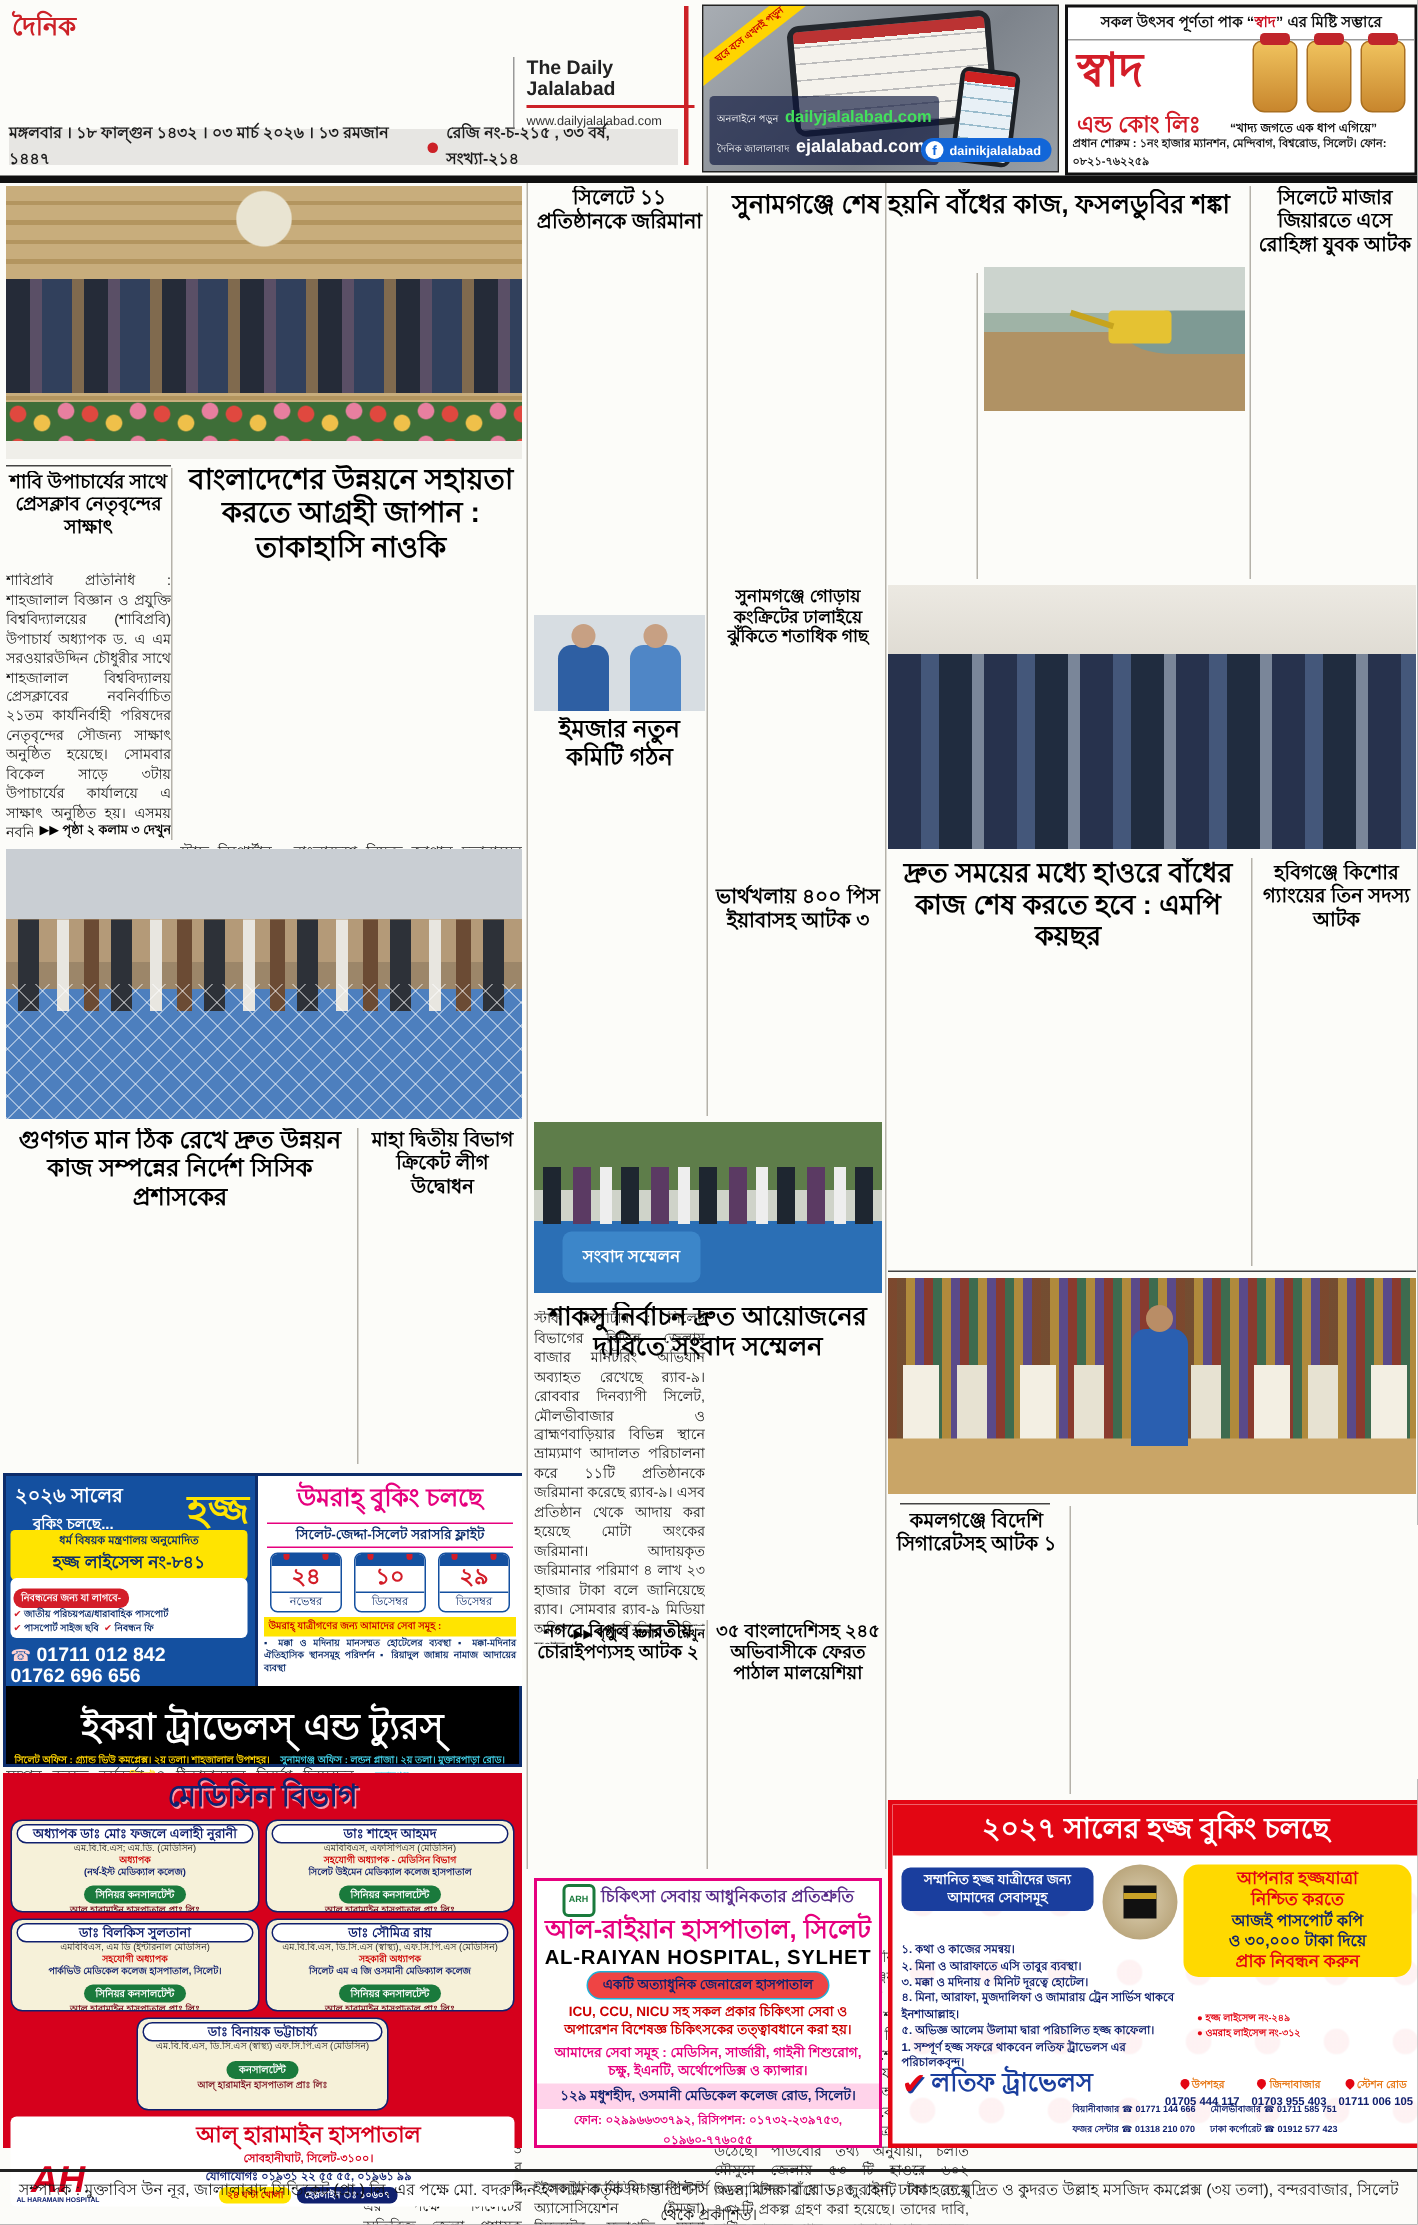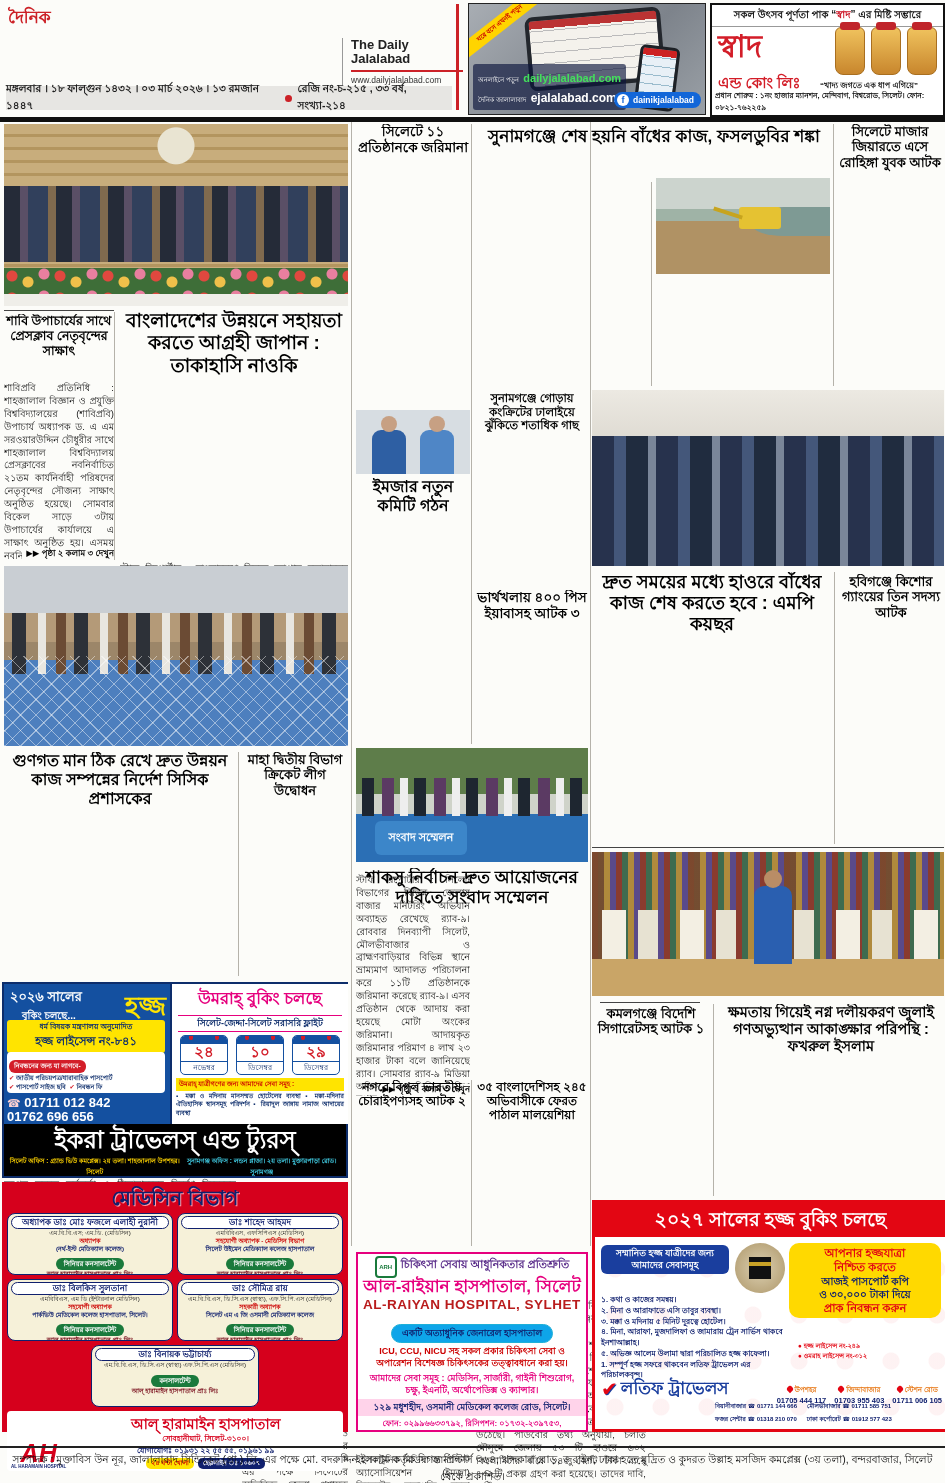--- a/index.html
+++ b/index.html
@@ -105,21 +105,21 @@
   #umrah .cals{display:flex;justify-content:center;gap:8px;margin-top:3px;}
   #umrah .cal{width:46px;border:1.5px solid #1450a0;border-radius:5px;overflow:hidden;text-align:center;}
   #umrah .cal .hd{height:8px;background:#1450a0;position:relative;}
   #umrah .cal .hd::before,#umrah .cal .hd::after{content:"";position:absolute;top:-2px;width:4px;height:6px;background:#d31d28;border-radius:2px;}
   #umrah .cal .hd::before{left:8px;} #umrah .cal .hd::after{right:8px;}
   #umrah .cal .d{color:#d31d28;font-size:15px;font-weight:bold;line-height:1.1;}
   #umrah .cal .m{color:#0d2d6b;font-size:7.5px;font-weight:normal;border-top:1px solid #1450a0;}
   #umrah .st{background:#ffe400;color:#c00;font-size:6.5px;font-weight:bold;margin:3px 4px 1px;padding:1px 3px;}
   #umrah .sv{font-size:6.2px;color:#0d2d6b;font-weight:bold;line-height:1.4;padding:0 4px;text-align:justify;}
   #iqra{position:absolute;left:0;top:140px;width:100%;height:52px;background:#000;color:#fff;text-align:center;}
-  #iqra .n{font-size:24px;font-weight:bold;line-height:1.2;padding-top:2px;}
+  #iqra .n{font-size:24px;font-weight:bold;line-height:1.2;padding-top:14px;}
   #iqra .offs{display:flex;justify-content:space-between;padding:1px 4px;font-size:6.4px;font-weight:bold;}
   #iqra .o1{color:#ffd400;} #iqra .o2{color:#42d0e8;}
   
   #med{position:absolute;left:2px;top:1182px;width:346px;height:250px;background:#d6001c;box-sizing:border-box;padding:4px 5px;}
   #med .t{color:#10206e;font-size:20px;font-weight:bold;text-align:center;text-shadow:1px 1px 0 #ff9aa6;line-height:1.2;}
   #med .grid{display:grid;grid-template-columns:1fr 1fr;gap:4px;margin-top:3px;}
   .doc{background:#f6f1d9;border:1.5px solid #10206e;border-radius:8px;padding:2px 3px;text-align:center;height:56px;overflow:hidden;}
   .doc .n{background:#fff;border:1px solid #10206e;border-radius:8px;color:#10206e;font-size:8.6px;font-weight:bold;line-height:1.3;}
   .doc .d{font-size:6.2px;color:#222;line-height:1.25;}
   .doc .r{font-size:6.2px;color:#c00;font-weight:bold;line-height:1.25;}
@@ -136,22 +136,22 @@
   #med .hc{color:#10206e;font-size:7.5px;font-weight:bold;}
   #med .pills{display:flex;gap:4px;justify-content:center;margin-top:1px;}
   #med .p1{background:#ffe400;color:#c00;font-size:6.3px;font-weight:bold;border-radius:5px;padding:0 5px;}
   #med .p2{background:#10206e;color:#fff;font-size:6.3px;font-weight:bold;border-radius:5px;padding:0 5px;}
   
   #raiyan{position:absolute;left:356px;top:1252px;width:232px;height:180px;border:2px solid #e6007e;box-sizing:border-box;background:#fff;text-align:center;overflow:hidden;}
   #raiyan .row1{display:flex;align-items:flex-start;gap:4px;justify-content:center;margin-top:2px;}
   #raiyan .logo{width:18px;height:18px;border:2px solid #1a7a3c;border-radius:4px;color:#1a7a3c;font-size:6px;font-weight:bold;display:flex;align-items:center;justify-content:center;}
   #raiyan .tag{color:#5a2d8a;font-size:11px;font-weight:bold;}
   #raiyan .nb{color:#e6007e;font-size:17px;font-weight:bold;line-height:1.1;}
-  #raiyan .ne{color:#b91c1c;font-size:13.5px;font-weight:bold;letter-spacing:.5px;}
-  #raiyan .pill{display:inline-block;border:1.5px solid #1fb0d8;background:#0ea5e9;border-radius:12px;color:#10206e;font-size:9px;font-weight:bold;padding:1px 10px;margin-top:12px;}
+  #raiyan .ne{color:#000000;font-size:13.5px;font-weight:bold;letter-spacing:.5px;}
+  #raiyan .pill{display:inline-block;border:1.5px solid #1fb0d8;background:#ef4444;border-radius:12px;color:#10206e;font-size:9px;font-weight:bold;padding:1px 10px;margin-top:2px;}
   #raiyan .desc{color:#c00;font-size:9px;font-weight:bold;padding:2px 6px;line-height:1.35;}
   #raiyan .sv{color:#e6007e;font-size:9px;font-weight:bold;padding:1px 4px;line-height:1.35;}
   #raiyan .addr{background:#ffd3ea;color:#10206e;font-size:9px;font-weight:bold;margin-top:2px;padding:1px 0;}
   #raiyan .ph{color:#e6007e;font-size:8px;font-weight:bold;padding-top:1px;}
   
   #hajj27{position:absolute;left:592px;top:1200px;width:357px;height:232px;border:3px solid #e30613;box-sizing:border-box;background:#fff;
       background-image:radial-gradient(circle at 20px 20px, rgba(230,6,19,.05) 0 8px, transparent 9px);background-size:46px 46px;overflow:hidden;}
   #hajj27 .hd{background:#e30613;color:#fff;font-size:19px;font-weight:bold;text-align:center;height:34px;line-height:34px;}
   #hajj27 .bluebox{position:absolute;left:6px;top:42px;width:124px;background:#1a3e9e;color:#fff;border-radius:6px;text-align:center;font-size:9px;font-weight:bold;line-height:1.3;padding:3px 2px;}
   #hajj27 .kaaba{position:absolute;left:140px;top:40px;width:50px;height:50px;border-radius:50%;background:radial-gradient(#dcd0b2,#ad9668);overflow:hidden;}
@@ -449,21 +449,20 @@
   <div id="photo-lib" class="photo" style="left:592px;top:852px;width:352px;height:144px;">
     <div class="men"></div>
     <div class="table"></div>
     <div class="speaker"></div>
   </div>
 
   <div class="hline" style="left:600px;top:1002px;width:100px;"></div>
   <div class="abs hl" style="left:592px;top:1006px;width:118px;height:66px;font-size:13px;">কমলগঞ্জে বিদেশি সিগারেটসহ আটক ১</div>
 
   <div class="vline" style="left:713px;top:1004px;height:192px;"></div>
-  <div class="abs hl" style="left:718px;top:1004px;width:226px;height:60px;font-size:14.5px;">ক্ষমতায় গিয়েই নগ্ন দলীয়করণ জুলাই গণঅভ্যুত্থান আকাঙ্ক্ষার পরিপন্থি : ফখরুল ইসলাম</div>
 
   <div id="hajj27">
     <div class="hd">২০২৭ সালের হজ্জ বুকিং চলছে</div>
     <div class="bluebox">
       <div>সম্মানিত হজ্জ যাত্রীদের জন্য</div>
       <div>আমাদের সেবাসমূহ</div>
     </div>
     <div class="kaaba">
         <div class="cube"></div>
       </div>

